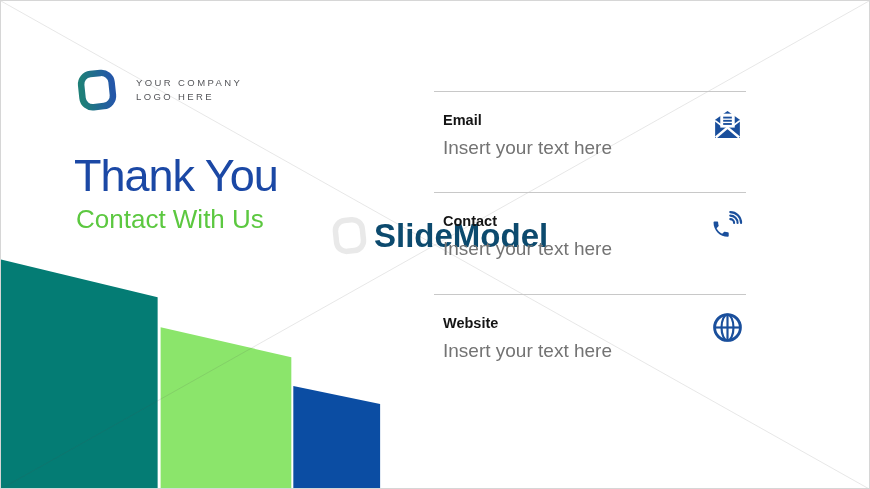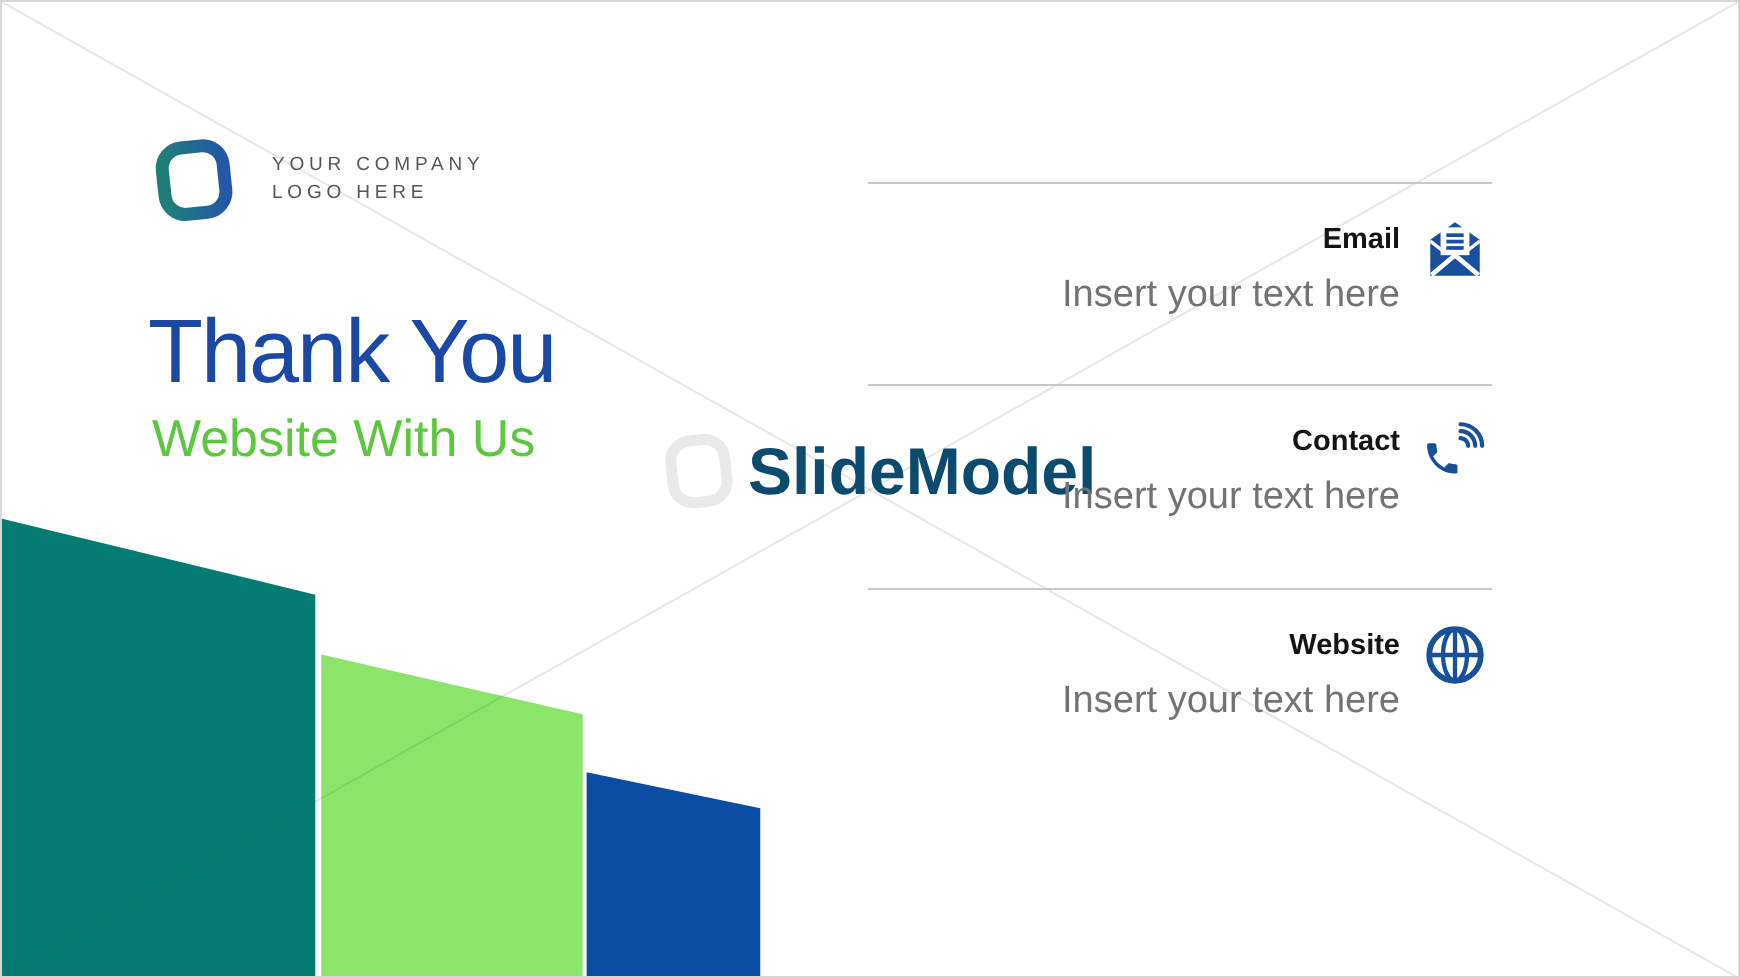--- a/index.html
+++ b/index.html
@@ -18,21 +18,21 @@
   .logo-wrap{position:absolute;left:74px;top:64px;display:flex;align-items:center;z-index:4;}
   .logo-text{margin-left:16px;font-size:9.5px;letter-spacing:2.4px;color:#55565a;line-height:14px;}
 
   
   .title{position:absolute;left:73px;top:149px;font-size:45px;font-weight:normal;color:#1B48A5;letter-spacing:-1px;z-index:4;}
   .subtitle{position:absolute;left:75px;top:203px;font-size:26px;font-weight:400;color:#5CC840;z-index:4;}
   .intro{position:absolute;left:180px;top:261px;width:204px;font-size:15px;line-height:19.5px;color:#2e2e2e;z-index:4;}
 
   
   .contact-col{position:absolute;left:433px;top:90px;width:312px;z-index:4;}
-  .contact-section{position:relative;border-top:1.5px solid #c8c8c8;box-sizing:border-box;padding:20px 46px 0 9px;text-align:right;}
+  .contact-section{position:relative;border-top:1.5px solid #c8c8c8;box-sizing:border-box;padding:20px 46px 0 9px;}
   .sec-1{height:101px}.sec-2{height:102px}.sec-3{height:100px}
   .contact-label{font-size:14.5px;font-weight:bold;color:#141414;margin:0;}
   .contact-text{font-size:19px;color:#737373;margin:9px 0 0 0;}
   .contact-icon{position:absolute;right:2px;top:16px;width:33px;height:33px;}
 
   .ic-fill{fill:#1A4F9C;}
   .ic-stroke{stroke:#1A4F9C;fill:none;}
   .wm-stroke{stroke:#e9e9e9;fill:none;}
 </style>
 </head>
@@ -68,21 +68,21 @@
       </defs>
       <rect x="7" y="9" width="33" height="36" rx="11" fill="none" stroke="url(#logograd)" stroke-width="7" transform="rotate(-6 24 27)"></rect>
     </svg>
     <div class="logo-text">
       <div>YOUR COMPANY</div>
       <div>LOGO HERE</div>
     </div>
   </div>
 
   <div class="title">Thank You</div>
-  <div class="subtitle">Website With Us</div>
+  <div class="subtitle">Contact With Us</div>
 
 
   <div class="contact-col">
 
     <div class="contact-section sec-1">
       <p class="contact-label">Email</p>
       <p class="contact-text">Insert your text here</p>
       <svg class="contact-icon" viewBox="0 0 32 32">
         <path d="M4 11.5 L16 3 L28 11.5 V29 H4 Z" class="ic-fill"></path>
         <rect x="9" y="5.5" width="14" height="13.5" fill="#ffffff"></rect>

